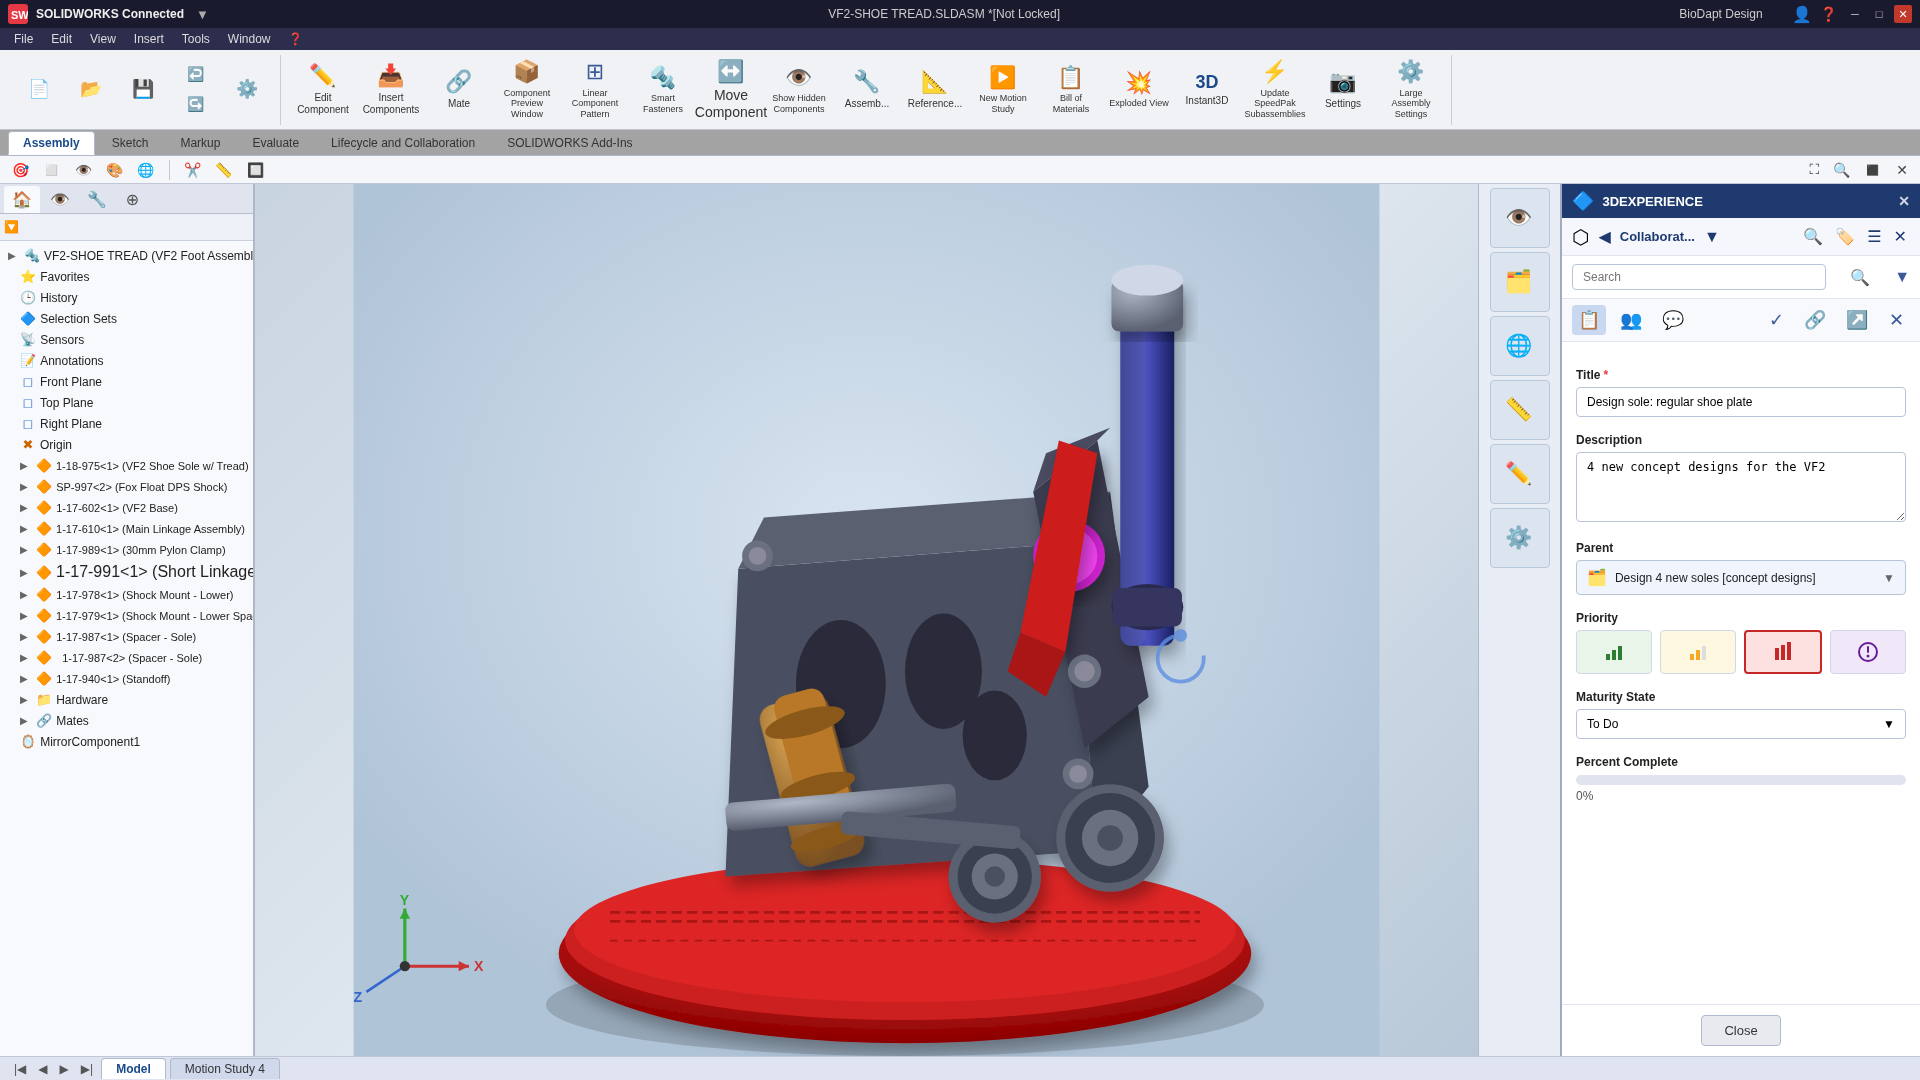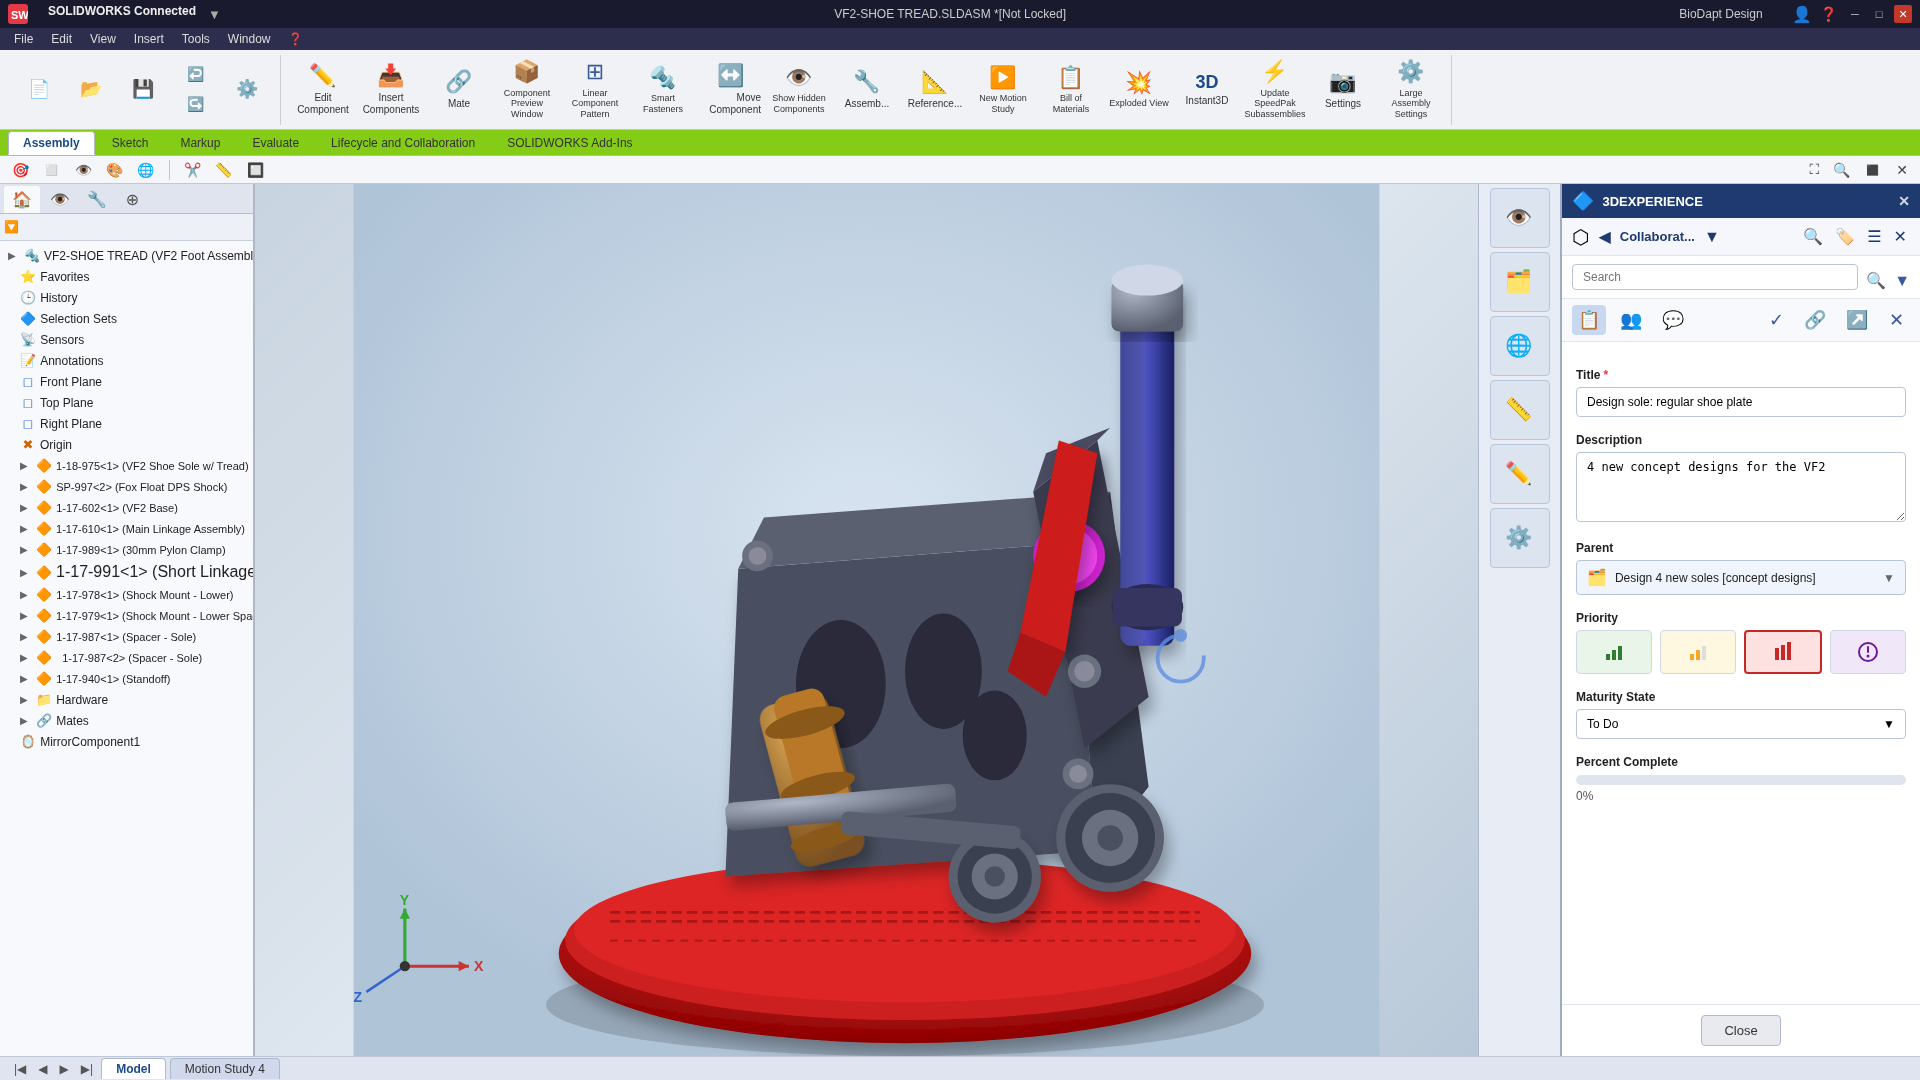--- a/index.html
+++ b/index.html
@@ -85,21 +85,21 @@
       font-size: 10px;
       color: #333;
       text-align: center;
       line-height: 1.2;
     }
     .toolbar-btn-sm .btn-icon { font-size: 18px; color: #3a5a9a; }
 
     
     #ribbon-tabs {
       height: 26px;
-      background: #84cc16;
+      background: #a3a3a3;
       display: flex;
       align-items: center;
       padding: 0 8px;
       border-bottom: 1px solid #b0b8c8;
       gap: 2px;
     }
     .ribbon-tab {
       padding: 4px 14px;
       cursor: pointer;
       font-size: 12px;
@@ -256,24 +256,24 @@
       padding: 6px 10px;
       border-bottom: 1px solid #e0e4ee;
       gap: 6px;
       background: #f5f7fc;
     }
     .collab-icon { font-size: 16px; color: #1e3a6e; cursor: pointer; padding: 3px; border-radius: 3px; }
     .collab-logo { font-size: 20px; }
 
     #exp-search-bar {
       display: flex;
-      align-items: flex-end;
+      align-items: center;
       padding: 8px 10px;
       border-bottom: 1px solid #e0e4ee;
-      gap: 8px;
+      gap: 24px;
     }
     #exp-search-bar input {
       flex: 1;
       padding: 5px 10px;
       border: 1px solid #b8c4d8;
       border-radius: 4px;
       font-size: 12px;
     }
     .search-icon-btn { font-size: 16px; cursor: pointer; color: #3a5a9a; }
 
@@ -447,21 +447,21 @@
       position: absolute;
       top: 0; left: 0;
       width: 100%;
       height: 100%;
     }
   </style>
 </head>
 <body>
 
 <div id="title-bar">
-  <span class="logo" style="display:flex;align-items:flex-start;gap:20px;">
+  <span class="logo" style="display:flex;align-items:center;gap:8px;">
     <svg width="20" height="20" viewBox="0 0 20 20">
         <rect width="20" height="20" rx="3" fill="#e63946"></rect>
         <text x="3" y="15" font-size="11" fill="#fff" font-weight="bold">SW</text>
       </svg>
     <span style="color:#eee;font-size:12px;">SOLIDWORKS Connected</span>
   </span>
   <span style="font-size:13px;color:#aaa;cursor:pointer;margin-left:4px;">▼</span>
   <span class="app-title" style="font-size:12px;">VF2-SHOE TREAD.SLDASM *[Not Locked]</span>
   <span style="font-size:12px;color:#ccc;margin-right:22px;">BioDapt Design</span>
   <span style="font-size:16px;cursor:pointer;">👤</span>
@@ -528,21 +528,21 @@
     <div class="toolbar-btn">
       <span class="btn-icon">⊞</span>
       <span style="font-size:9px;">Linear Component Pattern</span>
     </div>
     <div class="toolbar-btn">
       <span class="btn-icon">🔩</span>
       <span style="font-size:9px;">Smart Fasteners</span>
     </div>
     <div class="toolbar-btn">
       <span class="btn-icon">↔️</span>
-      <span style="font-size:10px;text-align:right;">Move Component</span>
+      <span style="font-size:14px;">Move Component</span>
     </div>
     <div class="toolbar-btn">
       <span class="btn-icon">👁️</span>
       <span style="font-size:9px;">Show Hidden Components</span>
     </div>
     <div class="toolbar-btn">
       <span class="btn-icon">🔧</span>
       <span>Assemb...</span>
     </div>
     <div class="toolbar-btn">

